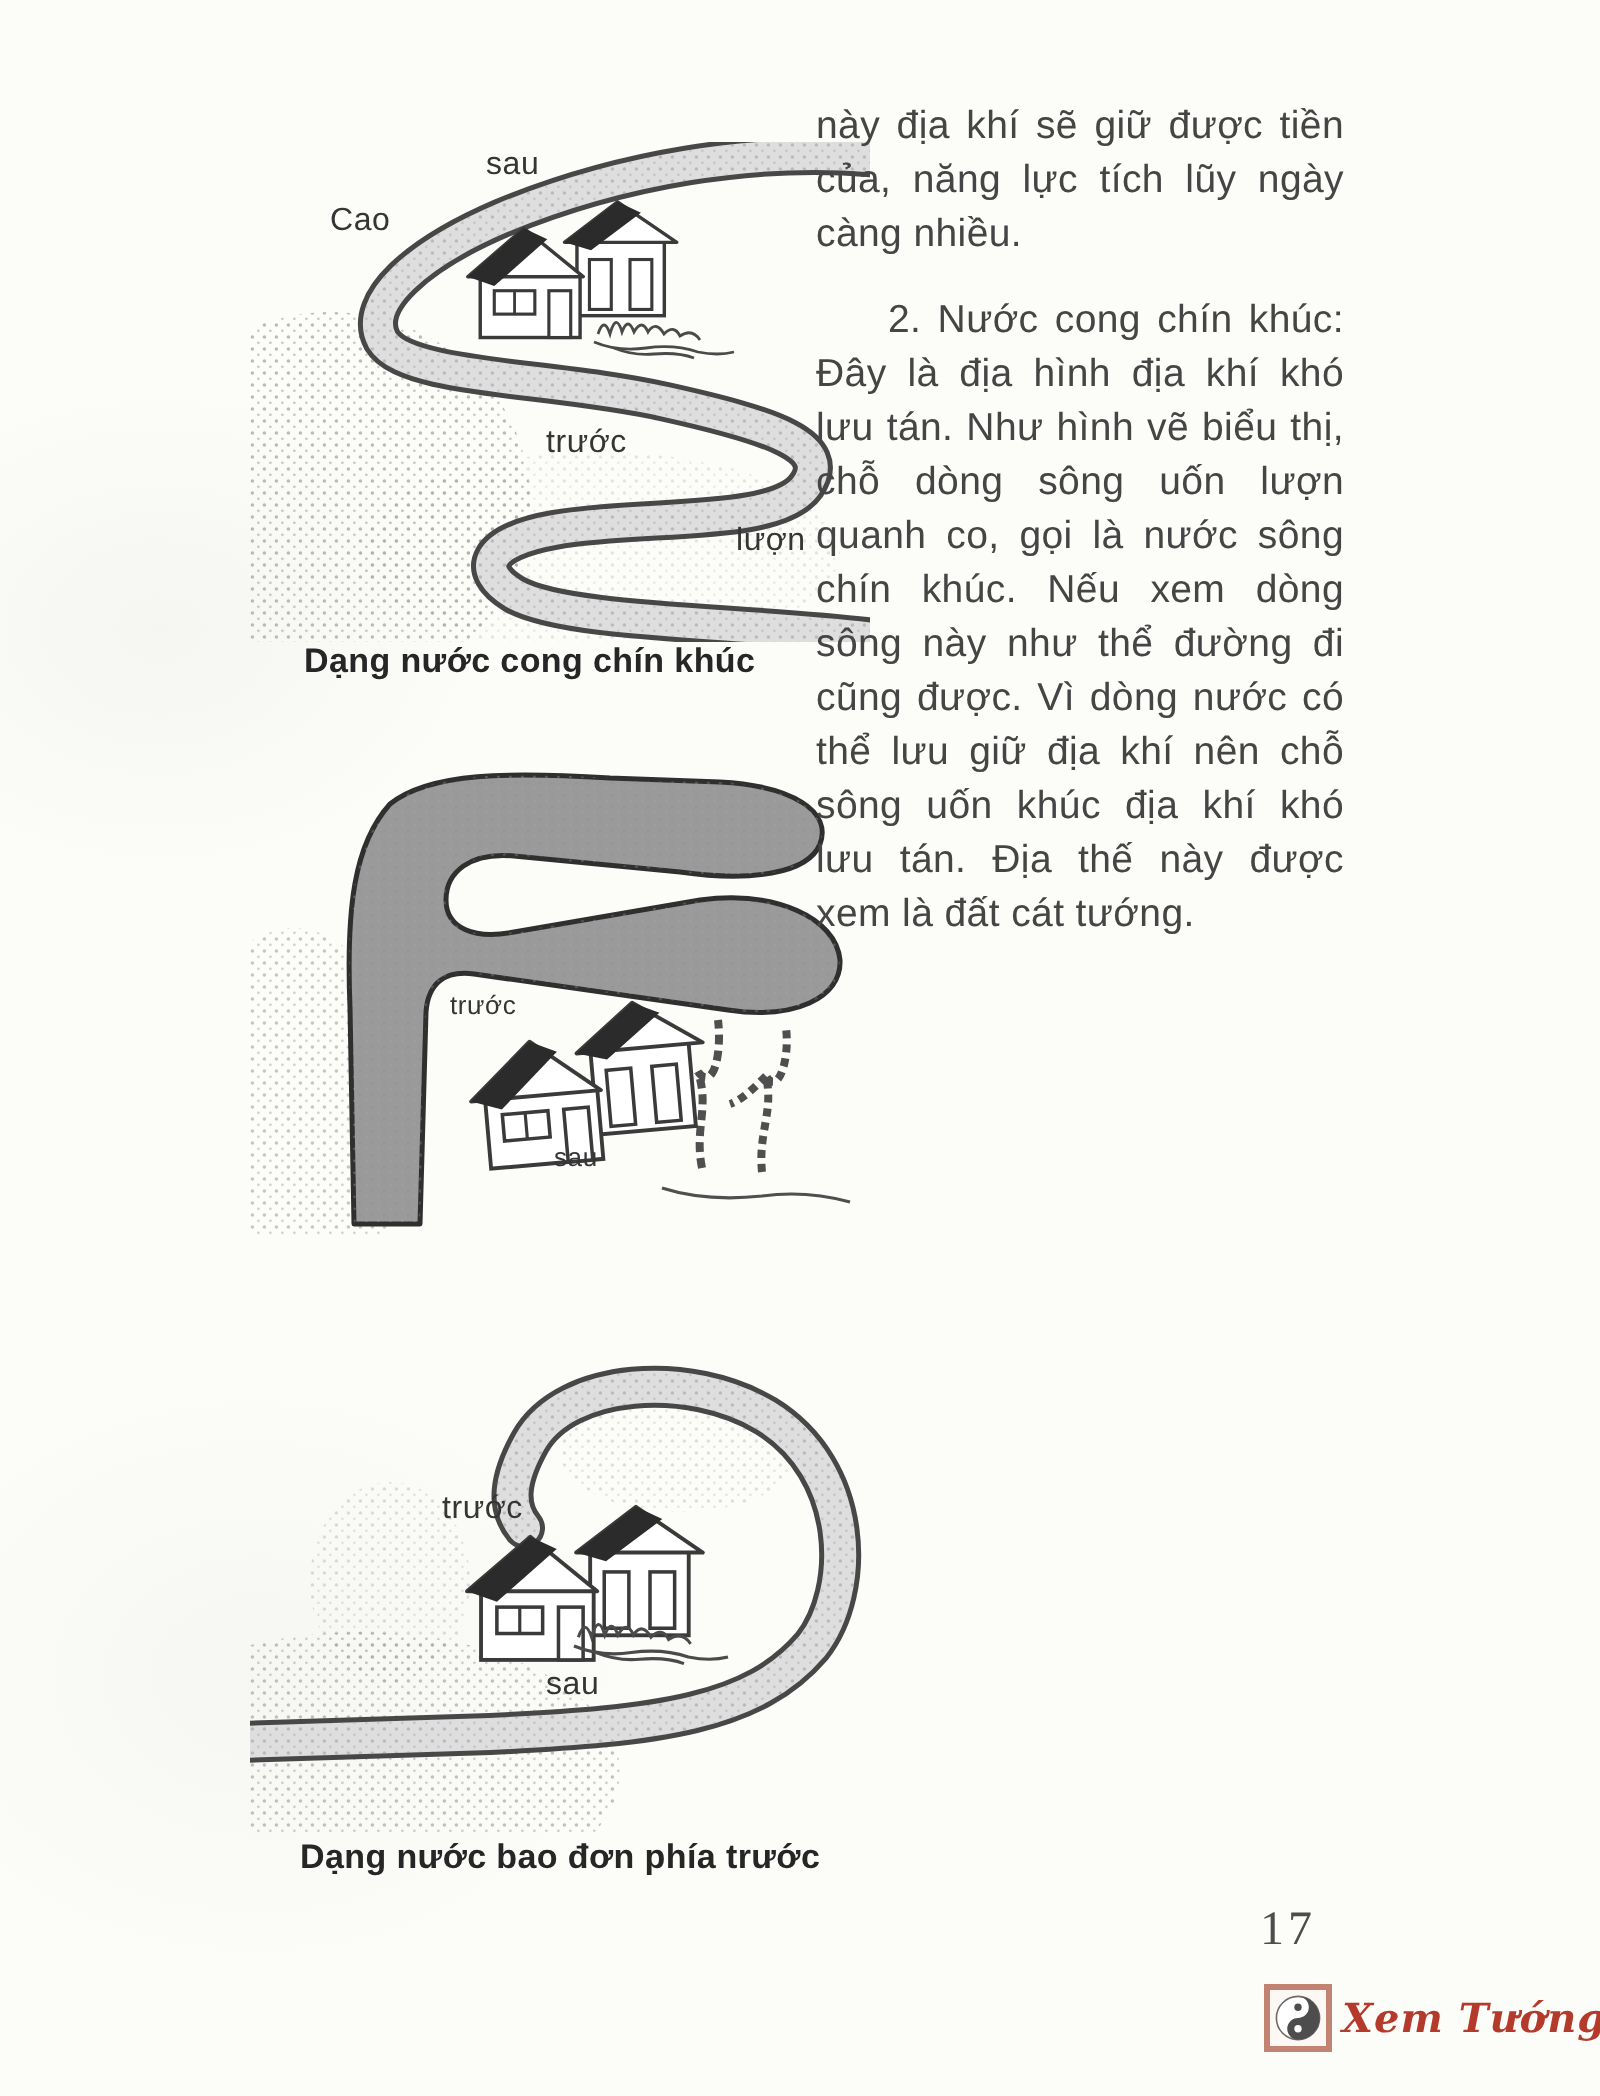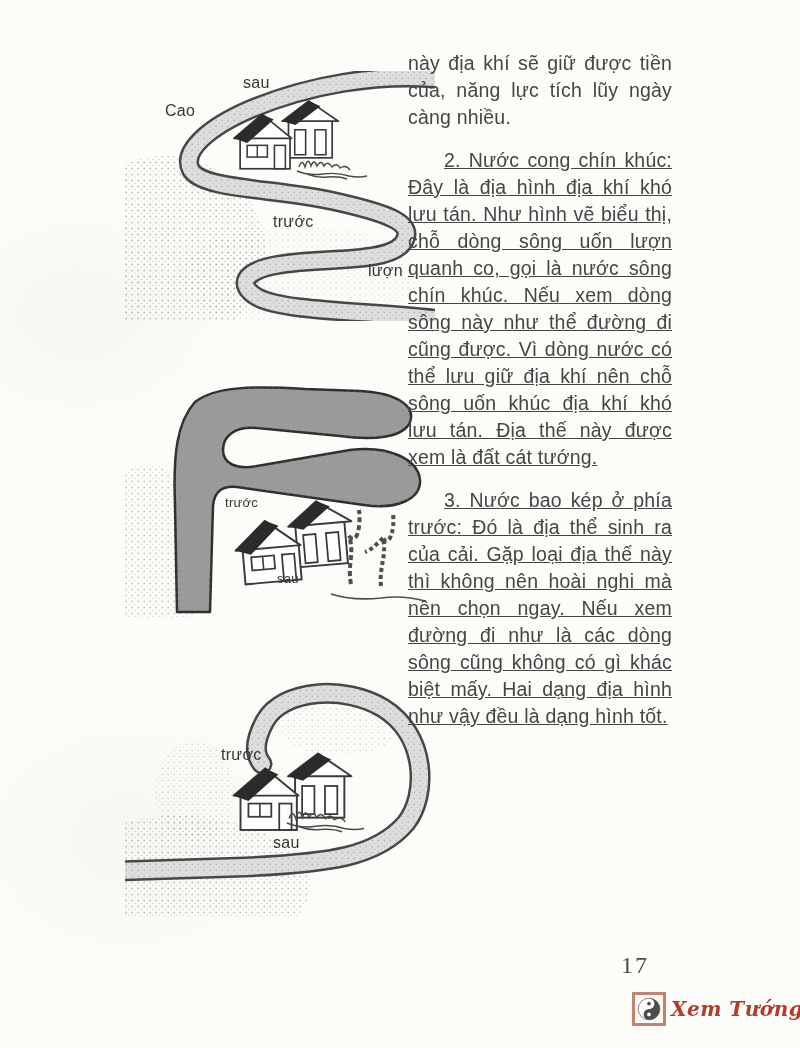--- a/index.html
+++ b/index.html
@@ -26,26 +26,27 @@
     position:absolute;font-weight:bold;font-size:17px;color:#262626;
     letter-spacing:.2px;white-space:nowrap;line-height:1.1;
   }
   
   .bodycol{
     position:absolute;left:408px;top:50px;width:264px;
     color:#454545;font-size:19.5px;line-height:27px;text-align:justify;
     letter-spacing:.2px;
   }
   .para{margin:0 0 16px 0;}
-  .para.indent{text-indent:36px;text-decoration:underline;}
+  .para.indent{text-indent:36px;}
   
   .page-num{
     position:absolute;left:621px;top:952px;width:46px;
     font-family:"Liberation Serif",serif;font-size:24px;color:#4d4d4d;
     letter-spacing:2px;
+    text-align:center;
   }
   .watermark{position:absolute;left:632px;top:992px;display:flex;align-items:center;gap:5px;}
   .wm-frame{
     width:28px;height:28px;border:3px solid #c28372;background:#fdf8f4;
     display:flex;align-items:center;justify-content:center;
   }
   .wm-text{
     color:#b43b2c;font-family:"DejaVu Serif",serif;font-style:italic;font-weight:bold;
     font-size:20px;letter-spacing:.5px;white-space:nowrap;
   }
@@ -97,20 +98,21 @@
         <path d="M 315,8 C 252,2 184,14 126,38 C 84,56 56,80 66,99 C 78,119 150,117 208,130 C 262,142 292,152 278,172 C 263,193 196,186 152,194 C 118,200 112,214 132,226 C 158,241 248,240 312,248" fill="none" stroke="#dedede" stroke-width="15" stroke-linecap="round"></path>
         <path d="M 315,8 C 252,2 184,14 126,38 C 84,56 56,80 66,99 C 78,119 150,117 208,130 C 262,142 292,152 278,172 C 263,193 196,186 152,194 C 118,200 112,214 132,226 C 158,241 248,240 312,248" fill="none" stroke="url(#stip)" stroke-width="15" stroke-linecap="round" opacity="0.45"></path>
       </g>
       <use href="#house" xlink:href="#house" transform="translate(112,26) scale(0.78)"></use>
       <use href="#grass" xlink:href="#grass" transform="translate(172,80)"></use>
     </svg>
     <span class="fig-label" style="left:40px;top:22px;margin-top:10px;">Cao</span>
     <span class="fig-label" style="left:118px;top:4px;">sau</span>
     <span class="fig-label" style="left:148px;top:143px;">trước</span>
     <span class="fig-label" style="left:243px;top:192px;">lượn</span>
+    <figcaption class="fig-caption" style="left:27px;top:251px;">Dạng nước cong chín khúc</figcaption>
   </figure>
 
   <figure class="figure" id="fig2">
     <svg class="fig-svg" width="310" height="234" viewBox="0 0 310 234" xmlns="http://www.w3.org/2000/svg">
       <ellipse cx="22" cy="175" rx="58" ry="95" fill="url(#stip)" opacity="0.5"></ellipse>
       <g>
         <path d="M 52,228 L 50,120 C 48,70 52,38 70,18 C 90,2 130,2 180,5 L 235,7 C 272,9 291,22 285,38 C 279,53 250,57 215,52 L 132,44 C 110,42 98,52 98,66 C 98,80 112,86 132,82 L 225,66 C 263,61 293,75 295,96 C 296,115 272,126 239,121 L 112,103 C 97,101 89,108 88,122 L 85,228 Z" fill="#9a9a9a" stroke="#2f2f2f" stroke-width="2.5" stroke-linejoin="round"></path>
         <path d="M 52,228 L 50,120 C 48,70 52,38 70,18 C 90,2 130,2 180,5 L 235,7 C 272,9 291,22 285,38 C 279,53 250,57 215,52 L 132,44 C 110,42 98,52 98,66 C 98,80 112,86 132,82 L 225,66 C 263,61 293,75 295,96 C 296,115 272,126 239,121 L 112,103 C 97,101 89,108 88,122 L 85,228 Z" fill="url(#stip)" opacity="0.35"></path>
       </g>
       <use href="#tree" xlink:href="#tree" transform="translate(212,118)"></use>
@@ -128,26 +130,26 @@
       <g>
         <path d="M -5,200 L 120,196 C 205,192 252,186 281,152 C 303,124 302,64 258,37 C 220,14 158,18 140,50 C 130,68 128,82 137,93" fill="none" stroke="#474747" stroke-width="21" stroke-linecap="round"></path>
         <path d="M -5,200 L 120,196 C 205,192 252,186 281,152 C 303,124 302,64 258,37 C 220,14 158,18 140,50 C 130,68 128,82 137,93" fill="none" stroke="#dedede" stroke-width="16" stroke-linecap="round"></path>
         <path d="M -5,200 L 120,196 C 205,192 252,186 281,152 C 303,124 302,64 258,37 C 220,14 158,18 140,50 C 130,68 128,82 137,93" fill="none" stroke="url(#stip)" stroke-width="16" stroke-linecap="round" opacity="0.45"></path>
       </g>
       <use href="#house" xlink:href="#house" transform="translate(112,78) scale(0.88)"></use>
       <use href="#grass" xlink:href="#grass" transform="translate(162,130) scale(1.1)"></use>
     </svg>
     <span class="fig-label" style="left:96px;top:76px;">trước</span>
     <span class="fig-label" style="left:148px;top:164px;">sau</span>
+    <figcaption class="fig-caption" style="left:25px;top:249px;">Dạng nước bao đơn phía trước</figcaption>
   </figure>
 
   <div class="bodycol">
     <p class="para">này địa khí sẽ giữ được tiền của, năng lực tích lũy ngày càng nhiều.</p>
     <p class="para indent">2. Nước cong chín khúc: Đây là địa hình địa khí khó lưu tán. Như hình vẽ biểu thị, chỗ dòng sông uốn lượn quanh co, gọi là nước sông chín khúc. Nếu xem dòng sông này như thể đường đi cũng được. Vì dòng nước có thể lưu giữ địa khí nên chỗ sông uốn khúc địa khí khó lưu tán. Địa thế này được xem là đất cát tướng.</p>
-    <p class="para indent">3. Nước bao kép ở phía trước: Đó là địa thể sinh ra của cải. Gặp loại địa thế này thì không nên hoài nghi mà nên chọn ngay. Nếu xem đường đi như là các dòng sông cũng không có gì khác biệt mấy. Hai dạng địa hình như vậy đều là dạng hình tốt.</p>
   </div>
 
   <div class="page-num">17</div>
 
   <div class="watermark">
     <span class="wm-frame">
       <svg width="24" height="24" viewBox="0 0 30 30" xmlns="http://www.w3.org/2000/svg">
         <circle cx="15" cy="15" r="13.5" fill="#ffffff" stroke="#6b6b6b" stroke-width="1"></circle>
         <path d="M15,1.5 A13.5,13.5 0 1 1 15,28.5 A6.75,6.75 0 1 1 15,15 A6.75,6.75 0 1 0 15,1.5 Z" fill="#4d4d4d"></path>
         <circle cx="15" cy="8.25" r="2.3" fill="#4d4d4d"></circle>

